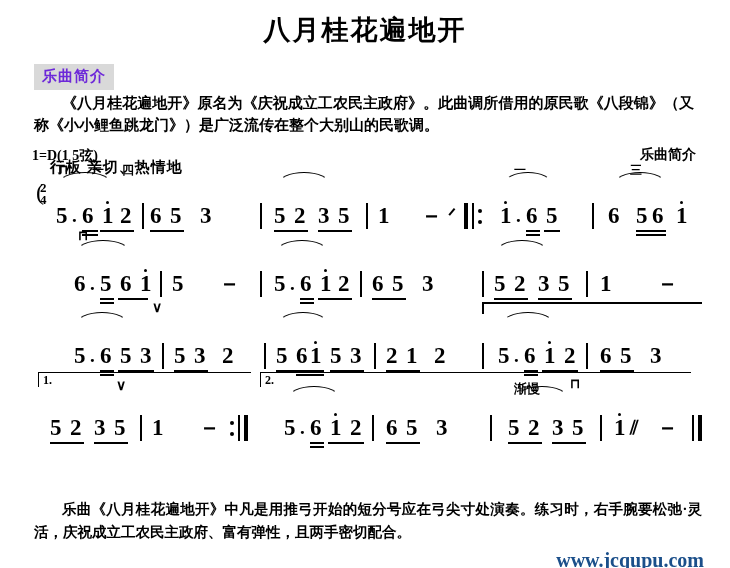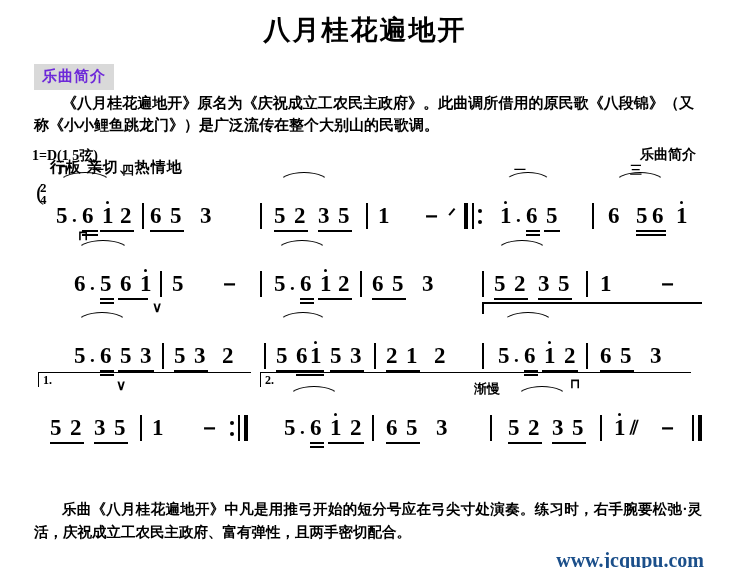--- a/index.html
+++ b/index.html
@@ -175,20 +175,21 @@
     font-family: "Liberation Serif", serif;
     font-size: 12px;
     line-height: 12px;
     font-weight: bold;
   }
   .anno {
     position: absolute;
     font-family: "Liberation Serif", serif;
     font-size: 13px;
     font-weight: bold;
+    margin-left: 40px;
   }
   
   .rep-dots {
     position: absolute;
     width: 4px;
     height: 4px;
     border-radius: 50%;
     background: #000;
   }
   .thickbar {

